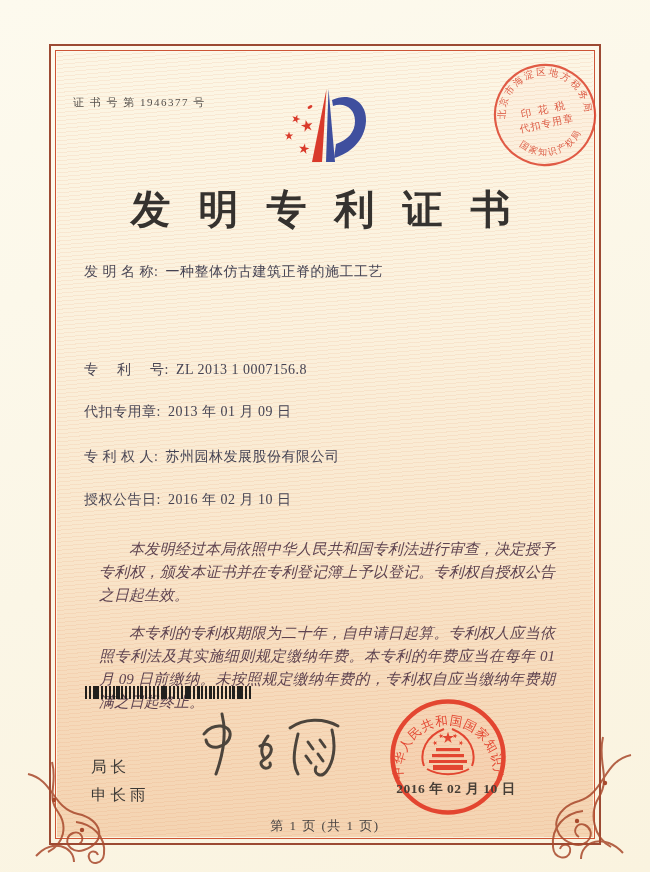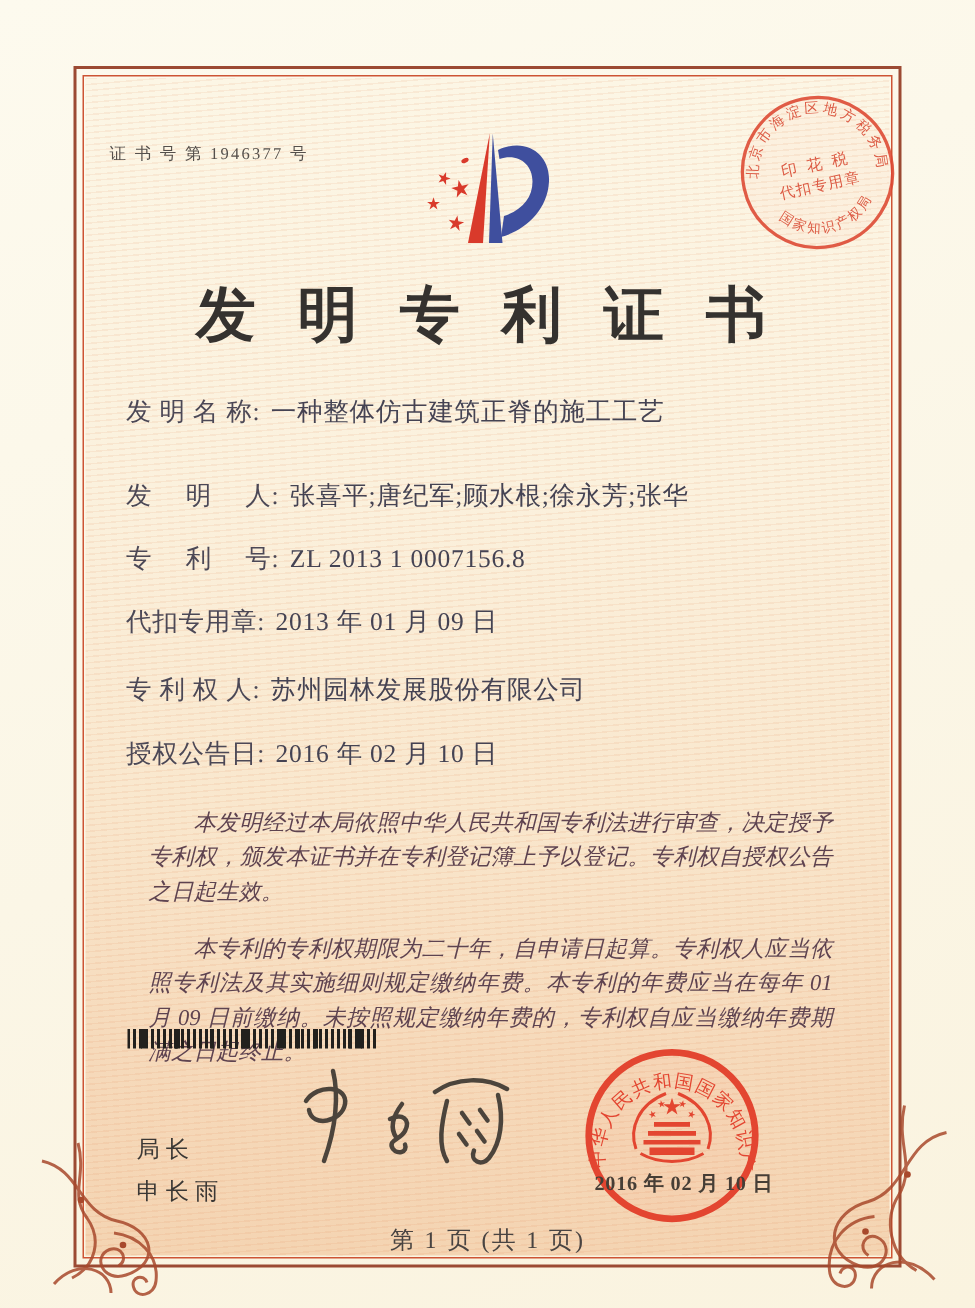--- a/index.html
+++ b/index.html
@@ -13,41 +13,41 @@
            border:1px solid #cd5434;z-index:1;}
   .sheet-bg{position:absolute;left:57px;top:52px;width:536px;height:785px;z-index:0;
     background:
       repeating-linear-gradient(175deg, rgba(224,128,78,0.11) 0 1px, rgba(255,255,255,0) 1px 4px),
       linear-gradient(180deg,#fcf6e5 0%,#fbf1dd 35%,#f9e7cd 62%,#f6dabb 82%,#f4d4b2 100%);}
   .cert-no{position:absolute;left:73px;top:95px;font-size:11px;letter-spacing:1.5px;
            color:#55504c;z-index:2;}
   .logo{position:absolute;left:279px;top:74px;z-index:2;}
   .doc-title{position:absolute;left:50px;top:182px;width:550px;text-align:center;
              font-size:40px;font-weight:600;letter-spacing:9px;color:#35322f;z-index:2;}
-  .field{position:absolute;left:84px;font-size:17px;color:#4c4856;letter-spacing:.5px;z-index:2;white-space:nowrap;}
+  .field{position:absolute;left:84px;font-size:14px;color:#4c4856;letter-spacing:.5px;z-index:2;white-space:nowrap;}
   .field .val{margin-left:7px;color:#454353;}
   .f1{top:263px;} .f2{top:319px;} .f3{top:361px;}
   .f4{top:403px;} .f5{top:448px;} .f6{top:491px;}
   .body-text{position:absolute;left:83px;top:522px;width:488px;z-index:2;}
   .body-text p{margin:16px;text-indent:2em;font-size:15px;line-height:22.8px;
                color:#5e4350;text-align:justify;font-style:italic;}
   .barcode{position:absolute;left:85px;top:686px;width:166px;height:13px;z-index:2;
     background:
       repeating-linear-gradient(90deg,#22201d 0 2px,rgba(0,0,0,0) 2px 4px),
       repeating-linear-gradient(90deg,rgba(0,0,0,0) 0 9px,#22201d 9px 12px,rgba(0,0,0,0) 12px 23px),
       repeating-linear-gradient(90deg,rgba(0,0,0,0) 0 31px,#22201d 31px 33px,rgba(0,0,0,0) 33px 41px);}
   .director{position:absolute;left:91px;top:729px;z-index:2;margin-top:24px;}
   .director div{font-size:15.5px;letter-spacing:4px;color:#3b3835;line-height:28px;}
   .signature{position:absolute;left:186px;top:708px;z-index:2;}
   .seal{position:absolute;left:383px;top:692px;z-index:3;opacity:.93;}
   .seal-date{position:absolute;left:394px;top:780px;width:124px;text-align:center;
              font-size:13.5px;font-weight:600;color:#463e36;letter-spacing:.5px;z-index:4;}
   .stamp{position:absolute;left:489px;top:59px;z-index:3;transform:rotate(-12deg);opacity:.88;}
   .footer{position:absolute;left:50px;top:817px;width:550px;text-align:center;
-          font-size:16px;color:#494442;letter-spacing:1.5px;z-index:2;}
+          font-size:13px;color:#494442;letter-spacing:1.5px;z-index:2;}
   .orn{position:absolute;z-index:1;}
   .orn-l{left:18px;top:760px;}
   .orn-r{left:525px;top:733px;}
 </style>
 </head>
 <body>
 
 <div class="page">
 
   <div class="sheet-bg"></div>
@@ -88,23 +88,20 @@
     <use href="#star" transform="translate(17,45) scale(0.45) rotate(18)" fill="#d93a2b"></use>
     <use href="#star" transform="translate(10,62) scale(0.45)" fill="#d93a2b"></use>
     <use href="#star" transform="translate(25,75) scale(0.55) rotate(10)" fill="#d93a2b"></use>
     <ellipse cx="31" cy="33" rx="2.6" ry="1.5" transform="rotate(-28 31 33)" fill="#d93a2b"></ellipse>
   </svg>
 
   <div class="doc-title">发 明 专 利 证 书</div>
 
   <div class="field f1">
     <span>发 明 名 称:</span><span class="val">一种整体仿古建筑正脊的施工工艺</span>
-  </div>
-  <div class="field f2">
-    <span>发　 明　 人:</span><span class="val">张喜平;唐纪军;顾水根;徐永芳;张华</span>
   </div>
   <div class="field f3">
     <span>专　 利　 号:</span><span class="val">ZL 2013 1 0007156.8</span>
   </div>
   <div class="field f4">
     <span>代扣专用章:</span><span class="val">2013 年 01 月 09 日</span>
   </div>
   <div class="field f5">
     <span>专 利 权 人:</span><span class="val">苏州园林发展股份有限公司</span>
   </div>

